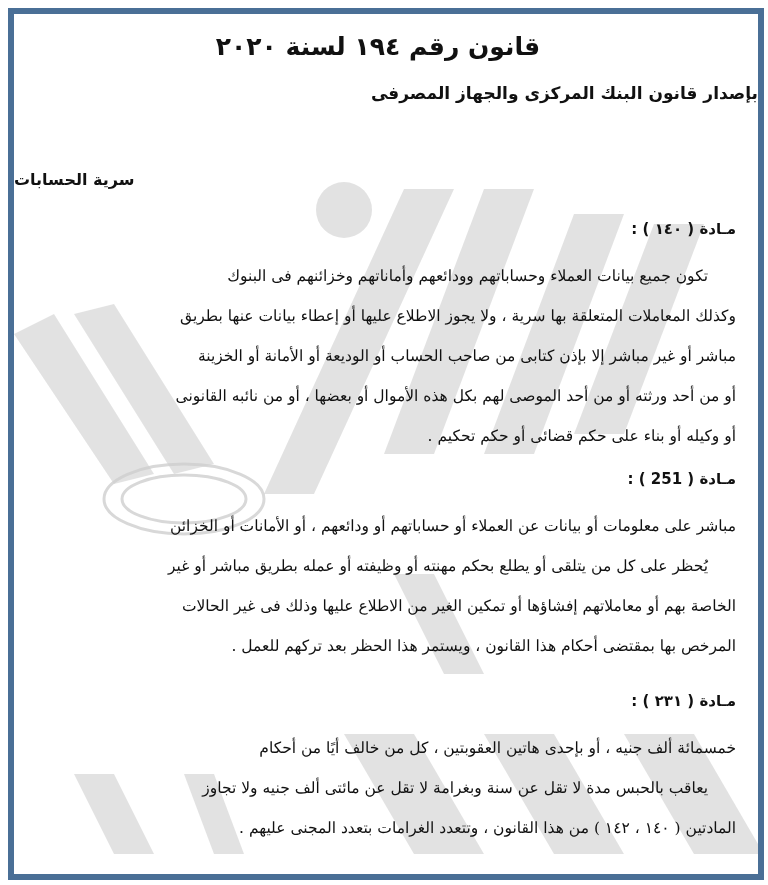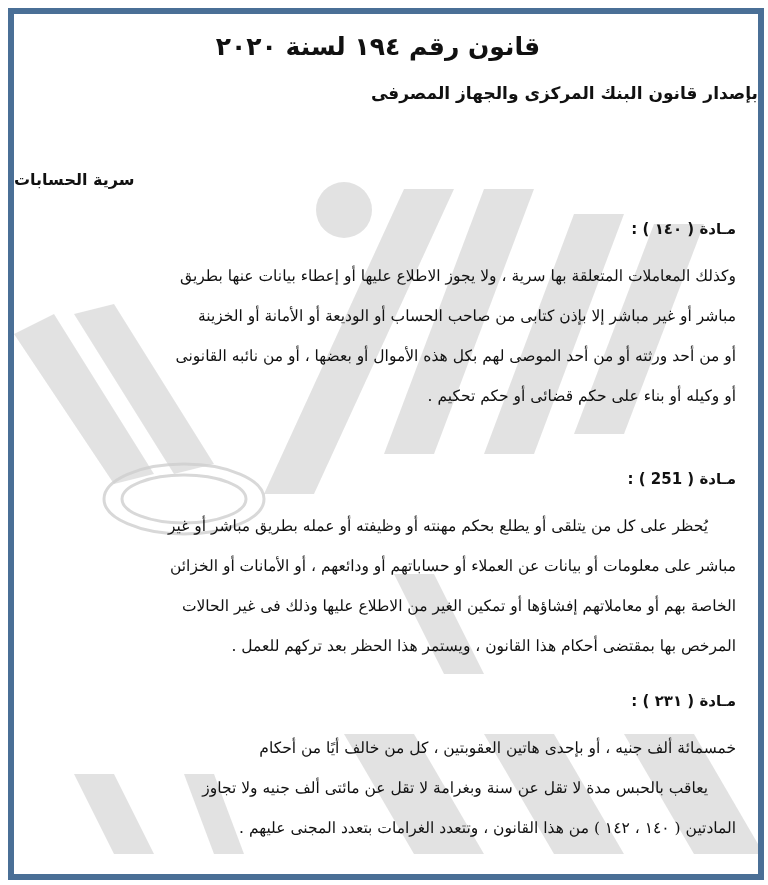--- a/index.html
+++ b/index.html
@@ -130,30 +130,31 @@
     </g>
   </svg>
 
   <div class="content">
     <div class="title">قانون رقم ١٩٤ لسنة ٢٠٢٠</div>
     <div class="subtitle">بإصدار قانون البنك المركزى والجهاز المصرفى</div>
     <div class="section-heading">سرية الحسابات</div>
 
     <div class="article-label" id="art1-label">مـادة ( ١٤٠ ) :</div>
     <div class="article-body" id="art1-body">
+      <span class="line first">تكون جميع بيانات العملاء وحساباتهم وودائعهم وأماناتهم وخزائنهم فى البنوك</span>
       <span class="line">وكذلك المعاملات المتعلقة بها سرية ، ولا يجوز الاطلاع عليها أو إعطاء بيانات عنها بطريق</span>
       <span class="line">مباشر أو غير مباشر إلا بإذن كتابى من صاحب الحساب أو الوديعة أو الأمانة أو الخزينة</span>
       <span class="line">أو من أحد ورثته أو من أحد الموصى لهم بكل هذه الأموال أو بعضها ، أو من نائبه القانونى</span>
       <span class="line">أو وكيله أو بناء على حكم قضائى أو حكم تحكيم .</span>
     </div>
 
     <div class="article-label" id="art2-label">مـادة ( 251 ) :</div>
     <div class="article-body" id="art2-body">
+      <span class="line">مباشر على معلومات أو بيانات عن العملاء أو حساباتهم أو ودائعهم ، أو الأمانات أو الخزائن</span>
       <span class="line first">يُحظر على كل من يتلقى أو يطلع بحكم مهنته أو وظيفته أو عمله بطريق مباشر أو غير</span>
-      <span class="line">مباشر على معلومات أو بيانات عن العملاء أو حساباتهم أو ودائعهم ، أو الأمانات أو الخزائن</span>
       <span class="line">الخاصة بهم أو معاملاتهم إفشاؤها أو تمكين الغير من الاطلاع عليها وذلك فى غير الحالات</span>
       <span class="line">المرخص بها بمقتضى أحكام هذا القانون ، ويستمر هذا الحظر بعد تركهم للعمل .</span>
     </div>
 
     <div class="article-label" id="art3-label">مـادة ( ٢٣١ ) :</div>
     <div class="article-body" id="art3-body">
       <span class="line">خمسمائة ألف جنيه ، أو بإحدى هاتين العقوبتين ، كل من خالف أيًا من أحكام</span>
       <span class="line first">يعاقب بالحبس مدة لا تقل عن سنة وبغرامة لا تقل عن مائتى ألف جنيه ولا تجاوز</span>
       <span class="line">المادتين ( ١٤٠ ، ١٤٢ ) من هذا القانون ، وتتعدد الغرامات بتعدد المجنى عليهم .</span>
     </div>

